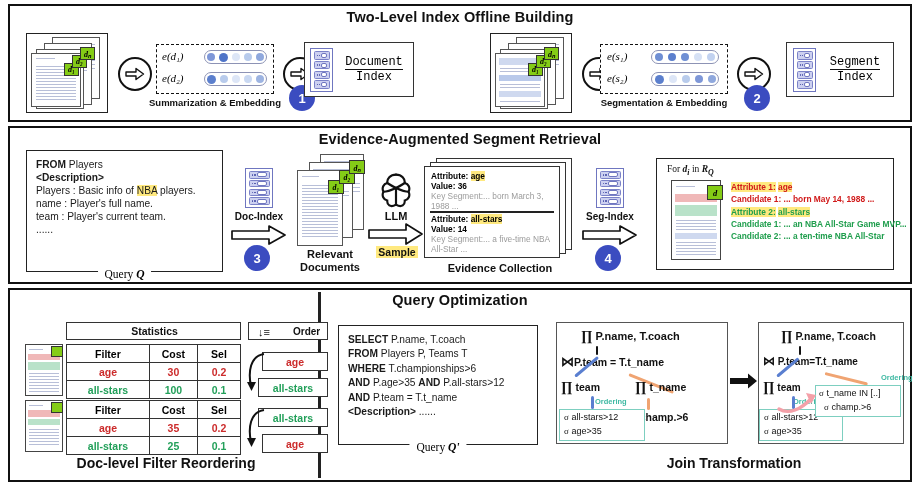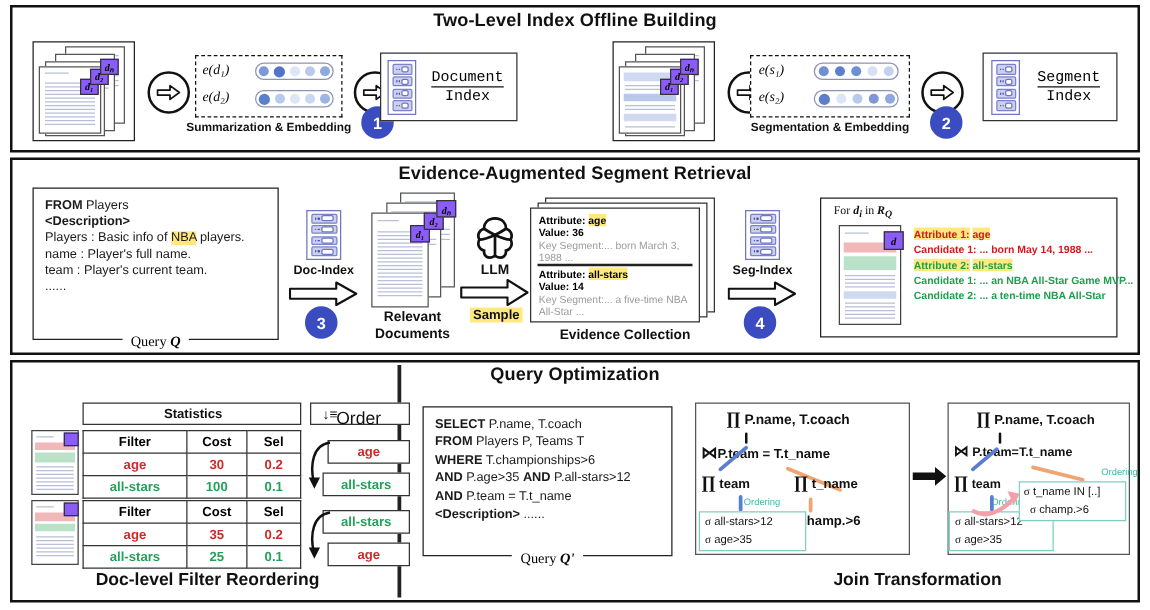--- a/index.html
+++ b/index.html
@@ -10,21 +10,21 @@
   .panel-title{position:absolute;width:100%;text-align:center;font-weight:bold;color:#111;letter-spacing:.1px;}
 
   .box{position:absolute;box-sizing:border-box;border:1.6px solid #333;background:#fff;}
   .lbl{position:absolute;color:#111;white-space:nowrap;}
   .ctr{text-align:center;}
 
   
   .docstack{position:absolute;}
   .docstack .sheet{position:absolute;background:#fff;border:1.3px solid #555;box-sizing:border-box;overflow:hidden;}
   .docstack .frame{position:absolute;inset:0;border:1.6px solid #222;box-sizing:border-box;}
-  .dtag{position:absolute;border:1.2px solid #333;background:#8b5cf6;font-style:italic;font-weight:bold;
+  .dtag{position:absolute;border:1.2px solid #333;background:#84cc16;font-style:italic;font-weight:bold;
         font-family:"Liberation Serif",serif;display:flex;align-items:center;justify-content:center;}
 
   
   .barrow{position:absolute;}
   .barrow svg{display:block;}
 
   
   .carrow{position:absolute;border:2px solid #111;border-radius:50%;background:#fff;
           display:flex;align-items:center;justify-content:center;}
 
@@ -87,21 +87,21 @@
   .grn{color:#23a05a;}
 
   .obox{position:absolute;border:1.6px solid #333;background:#fff;box-sizing:border-box;
         display:flex;align-items:center;justify-content:center;font-weight:bold;}
 
   
   .ptree{position:absolute;border:1.6px solid #555;background:#fff;box-sizing:border-box;}
   .tnode{position:absolute;white-space:nowrap;font-weight:bold;color:#111;}
   .tedge{position:absolute;height:2.6px;border-radius:2px;}
   .ordbox{position:absolute;border:1.5px solid #7dcfc0;background:#fff;box-sizing:border-box;}
-  .ordlbl{position:absolute;color:#3fb9a3;font-weight:normal;padding-left:36px;}
+  .ordlbl{position:absolute;color:#3fb9a3;font-weight:bold;padding-left:36px;}
   .pi{font-family:"Liberation Serif",serif;}
   .sig{font-family:"Liberation Serif",serif;}
   .divider{position:absolute;background:#222;}
 </style>
 </head>
 <body>
 
 <div id="root">
 
   <div class="panel" style="left:8px;top:4px;width:904px;height:118px;">
@@ -502,21 +502,21 @@
 
   <div class="panel" style="left:8px;top:288px;width:904px;height:194px;"></div>
   <div class="panel-title" style="left:8px;top:292px;width:904px;font-size:14.5px;">Query Optimization</div>
   <div class="divider" style="left:318px;top:292px;width:2.5px;height:186px;"></div>
 
   <div class="box" style="left:66px;top:322px;width:175px;height:18px;">
     <div class="lbl ctr" style="left:0;top:2px;width:175px;font-size:10.5px;font-weight:bold;">Statistics</div>
   </div>
   <div class="box" style="left:248px;top:322px;width:80px;height:18px;">
     <div class="lbl" style="left:9px;top:2.5px;font-size:11px;">↓≡</div>
-    <div class="lbl" style="left:20px;top:3px;font-size:14px;font-weight:normal;">Order</div>
+    <div class="lbl" style="left:44px;top:3px;font-size:10px;font-weight:bold;">Order</div>
   </div>
 
   <div class="thumb" style="left:25px;top:344px;width:38px;height:52px;">
     <div class="tline" style="top:4px;width:40%;"></div>
     <div class="band" style="top:9px;height:6px;background:#f0b8b8;"></div>
     <div class="band" style="top:17px;height:8px;background:#b9e2c9;"></div>
     <div class="tline" style="top:28px;"></div>
       <div class="tline" style="top:31px;"></div>
     <div class="tline" style="top:34px;"></div>
       <div class="tline" style="top:37px;"></div>

